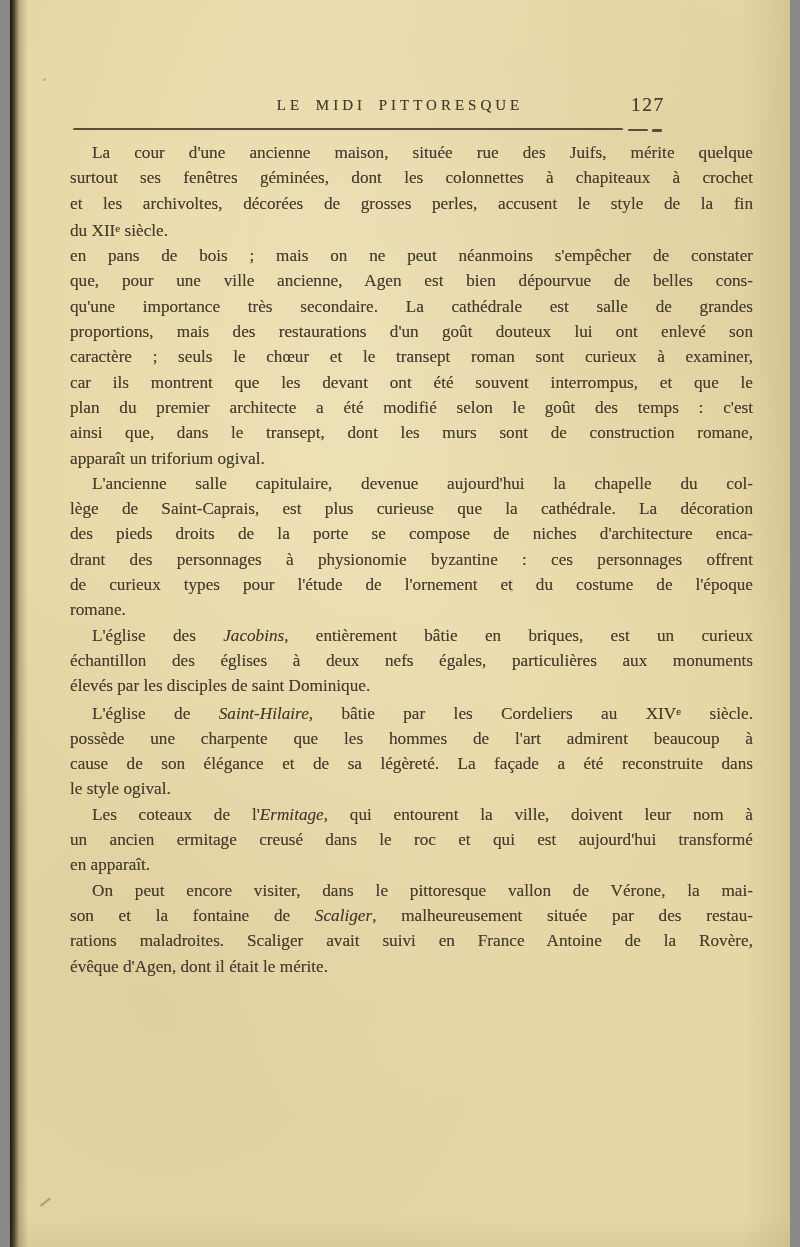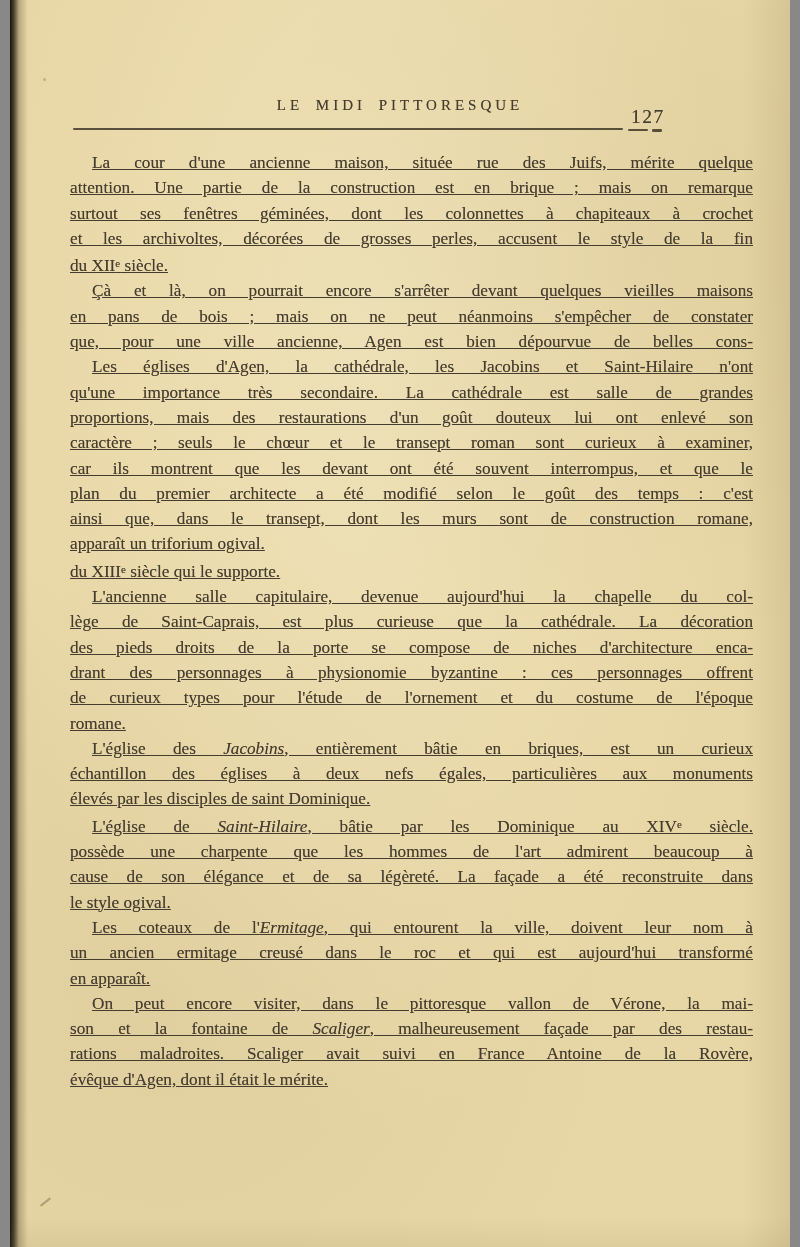--- a/index.html
+++ b/index.html
@@ -43,34 +43,33 @@
     pointer-events: none;
   }
   .running-title {
     position: absolute; top: 97px; left: 40px; width: 700px;
     text-align: center;
     font-size: 15px; letter-spacing: 4px; word-spacing: 5px;
     color: var(--ink);
     text-shadow: 0 0 0.6px rgba(70,60,40,0.55);
   }
   .page-number {
-    position: absolute; top: 106px; left: 621px;
+    position: absolute; top: 94px; left: 621px;
     font-size: 19.5px; letter-spacing: 1.5px;
     color: var(--ink);
     text-shadow: 0 0 0.6px rgba(70,60,40,0.55);
   }
   .rule { position: absolute; height: 2.6px; background: var(--rule); border-radius: 1.3px; opacity: 0.92; }
   .rule-main  { top: 127.8px; left: 63px;  width: 550px; }
   .rule-dash1 { top: 128.6px; left: 618px; width: 20px; }
   .rule-dash2 { top: 129.0px; left: 642px; width: 10px; }
   .body-text {
-    position: absolute; top: 150px; left: 60px; width: 683px;
+    position: absolute; top: 140px; left: 60px; width: 683px;
     font-size: 17.2px; line-height: 25.3px;
     text-shadow: 0 0 0.6px rgba(70,60,40,0.5);
-    text-decoration: underline;
   }
   .line {
     text-align: justify;
     text-align-last: justify;
     text-justify: inter-word;
   }
   .line.last { text-align-last: left; }
   .line.indent { text-indent: 22px; }
   .it  { font-style: italic; }
   .sup { font-size: 11px; vertical-align: 4px; }
@@ -92,70 +91,66 @@
   <div class="running-title">LE MIDI PITTORESQUE</div>
   <div class="page-number">127</div>
 
   <div class="rule rule-main"></div>
   <div class="rule rule-dash1"></div>
   <div class="rule rule-dash2"></div>
 
   <div class="body-text">
       <div class="para">
         <div class="line indent"><span>La cour d'une ancienne maison, située rue des Juifs, mérite quelque</span></div>
-        <div class="line"><span>attention. Une partie de la construction est en brique ; mais on remarque</span></div>
         <div class="line"><span>surtout ses fenêtres géminées, dont les colonnettes à chapiteaux à crochet</span></div>
         <div class="line"><span>et les archivoltes, décorées de grosses perles, accusent le style de la fin</span></div>
         <div class="line last"><span>du XII</span><span class="sup">e</span><span> siècle.</span></div>
       </div>
       <div class="para">
-        <div class="line indent"><span>Çà et là, on pourrait encore s'arrêter devant quelques vieilles maisons</span></div>
         <div class="line"><span>en pans de bois ; mais on ne peut néanmoins s'empêcher de constater</span></div>
         <div class="line"><span>que, pour une ville ancienne, Agen est bien dépourvue de belles cons-</span></div>
       </div>
       <div class="para">
-        <div class="line indent"><span>Les églises d'Agen, la cathédrale, les Jacobins et Saint-Hilaire n'ont</span></div>
         <div class="line"><span>qu'une importance très secondaire. La cathédrale est salle de grandes</span></div>
         <div class="line"><span>proportions, mais des restaurations d'un goût douteux lui ont enlevé son</span></div>
         <div class="line"><span>caractère ; seuls le chœur et le transept roman sont curieux à examiner,</span></div>
         <div class="line"><span>car ils montrent que les devant ont été souvent interrompus, et que le</span></div>
         <div class="line"><span>plan du premier architecte a été modifié selon le goût des temps : c'est</span></div>
         <div class="line"><span>ainsi que, dans le transept, dont les murs sont de construction romane,</span></div>
         <div class="line last"><span>apparaît un triforium ogival.</span></div>
       </div>
       <div class="para">
-        <div class="line last"><span>du XIII</span><span class="sup">e</span><span> siècle qui le supporte.</span></div>
       </div>
       <div class="para">
         <div class="line indent"><span>L'ancienne salle capitulaire, devenue aujourd'hui la chapelle du col-</span></div>
         <div class="line"><span>lège de Saint-Caprais, est plus curieuse que la cathédrale. La décoration</span></div>
         <div class="line"><span>des pieds droits de la porte se compose de niches d'architecture enca-</span></div>
         <div class="line"><span>drant des personnages à physionomie byzantine : ces personnages offrent</span></div>
         <div class="line"><span>de curieux types pour l'étude de l'ornement et du costume de l'époque</span></div>
         <div class="line last"><span>romane.</span></div>
       </div>
       <div class="para">
         <div class="line indent"><span>L'église des </span><span class="it">Jacobins</span><span>, entièrement bâtie en briques, est un curieux</span></div>
         <div class="line"><span>échantillon des églises à deux nefs égales, particulières aux monuments</span></div>
         <div class="line last"><span>élevés par les disciples de saint Dominique.</span></div>
       </div>
       <div class="para">
-        <div class="line indent"><span>L'église de </span><span class="it">Saint-Hilaire</span><span>, bâtie par les Dominique au XIV</span><span class="sup">e</span><span> siècle.</span></div>
+        <div class="line indent"><span>L'église de </span><span class="it">Saint-Hilaire</span><span>, bâtie par les Cordeliers au XIV</span><span class="sup">e</span><span> siècle.</span></div>
         <div class="line"><span>possède une charpente que les hommes de l'art admirent beaucoup à</span></div>
         <div class="line"><span>cause de son élégance et de sa légèreté. La façade a été reconstruite dans</span></div>
         <div class="line last"><span>le style ogival.</span></div>
       </div>
       <div class="para">
         <div class="line indent"><span>Les coteaux de l'</span><span class="it">Ermitage</span><span>, qui entourent la ville, doivent leur nom à</span></div>
         <div class="line"><span>un ancien ermitage creusé dans le roc et qui est aujourd'hui transformé</span></div>
         <div class="line last"><span>en apparaît.</span></div>
       </div>
       <div class="para">
         <div class="line indent"><span>On peut encore visiter, dans le pittoresque vallon de Vérone, la mai-</span></div>
-        <div class="line"><span>son et la fontaine de </span><span class="it">Scaliger</span><span>, malheureusement façade par des restau-</span></div>
+        <div class="line"><span>son et la fontaine de </span><span class="it">Scaliger</span><span>, malheureusement située par des restau-</span></div>
         <div class="line"><span>rations maladroites. Scaliger avait suivi en France Antoine de la Rovère,</span></div>
         <div class="line last"><span>évêque d'Agen, dont il était le mérite.</span></div>
       </div>
     </div>
 
   <div class="pencil-mark"></div>
   <div class="speck-1"></div>
   <div class="speck-2"></div>
 </div>
 

